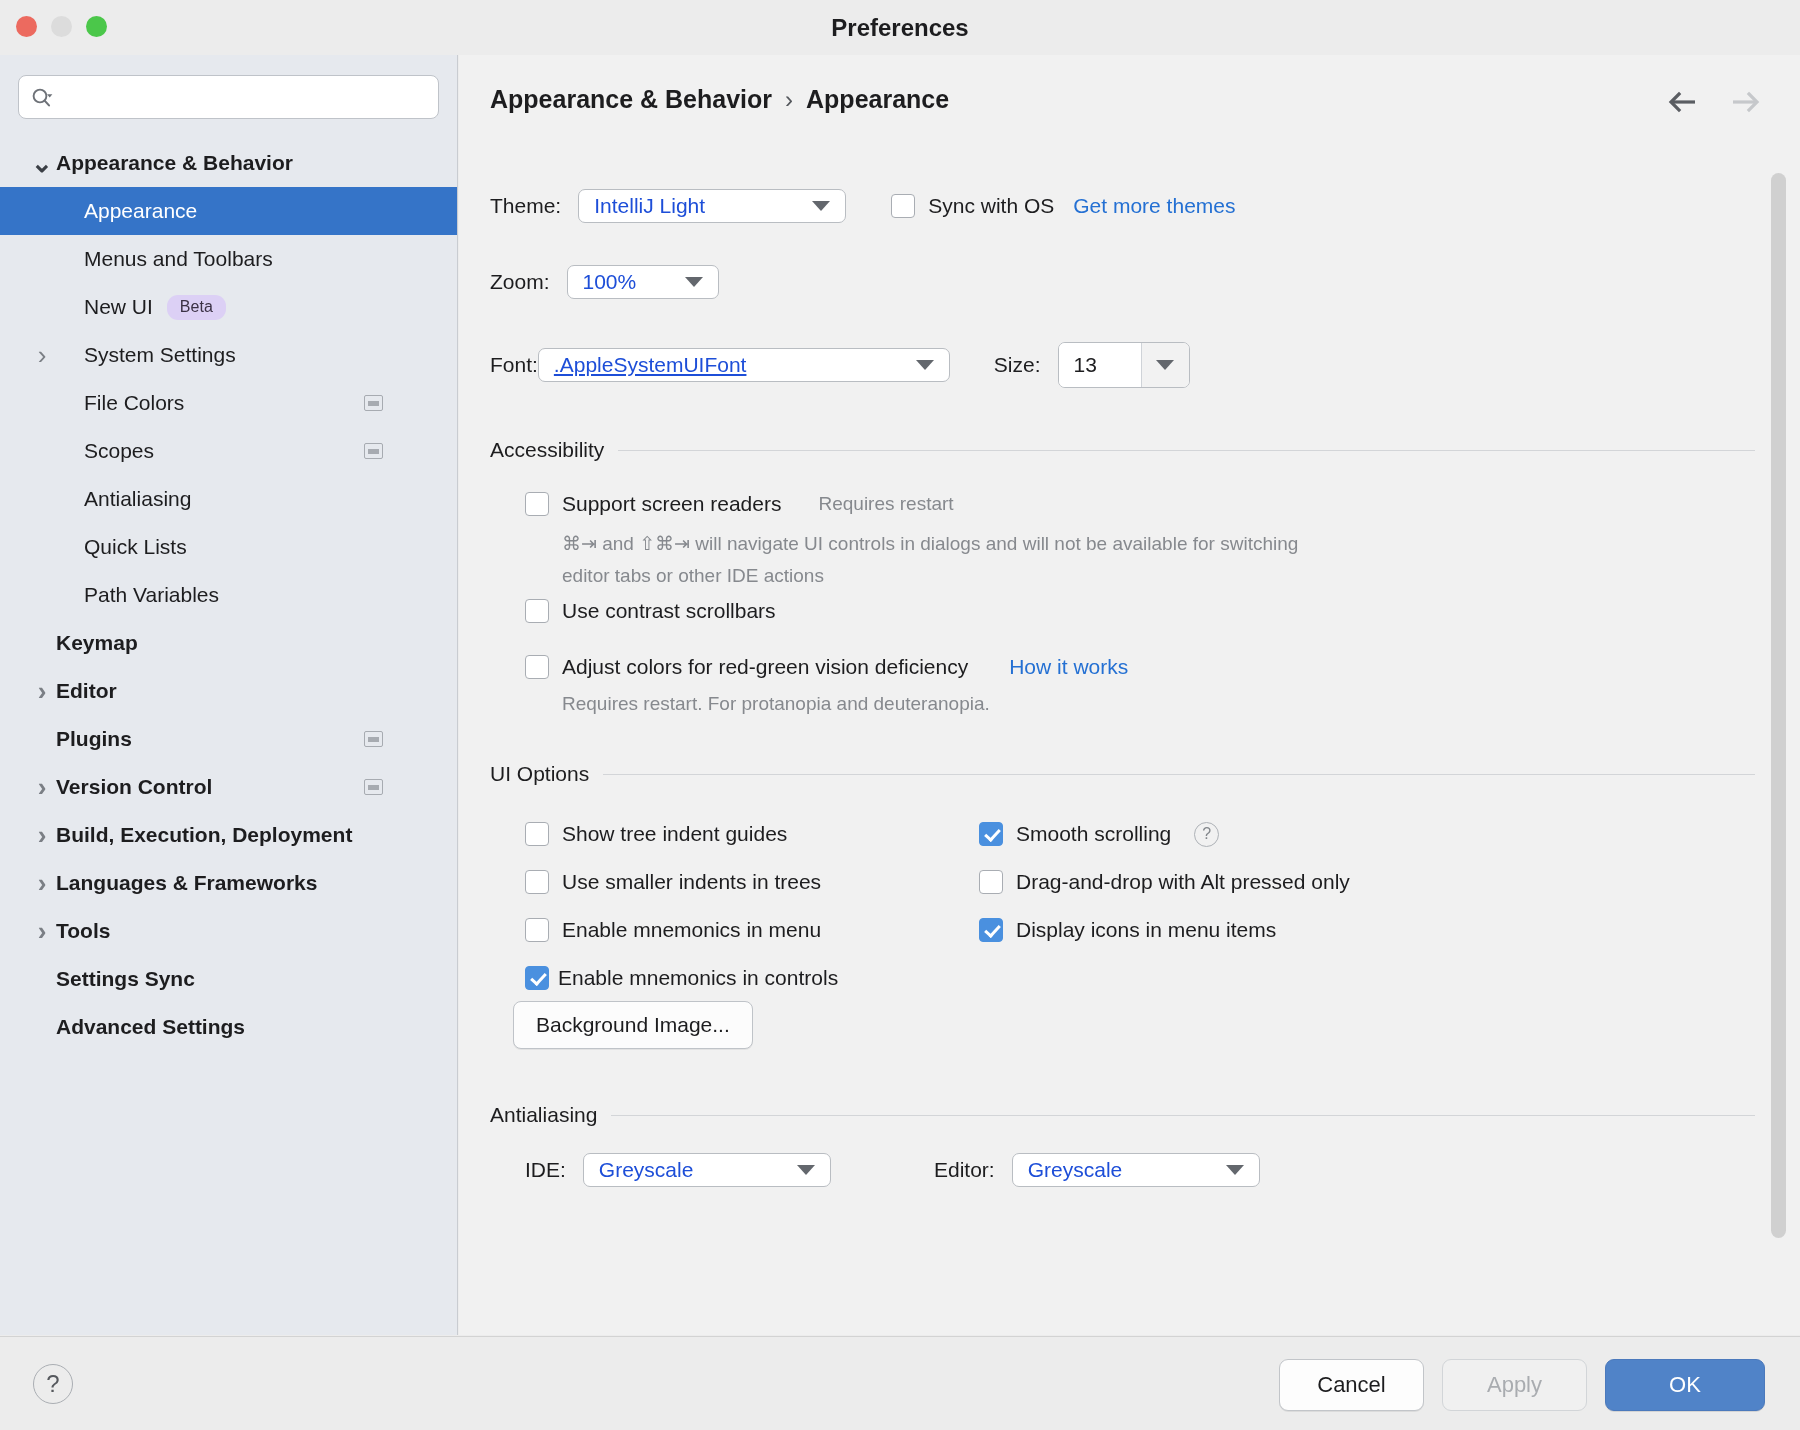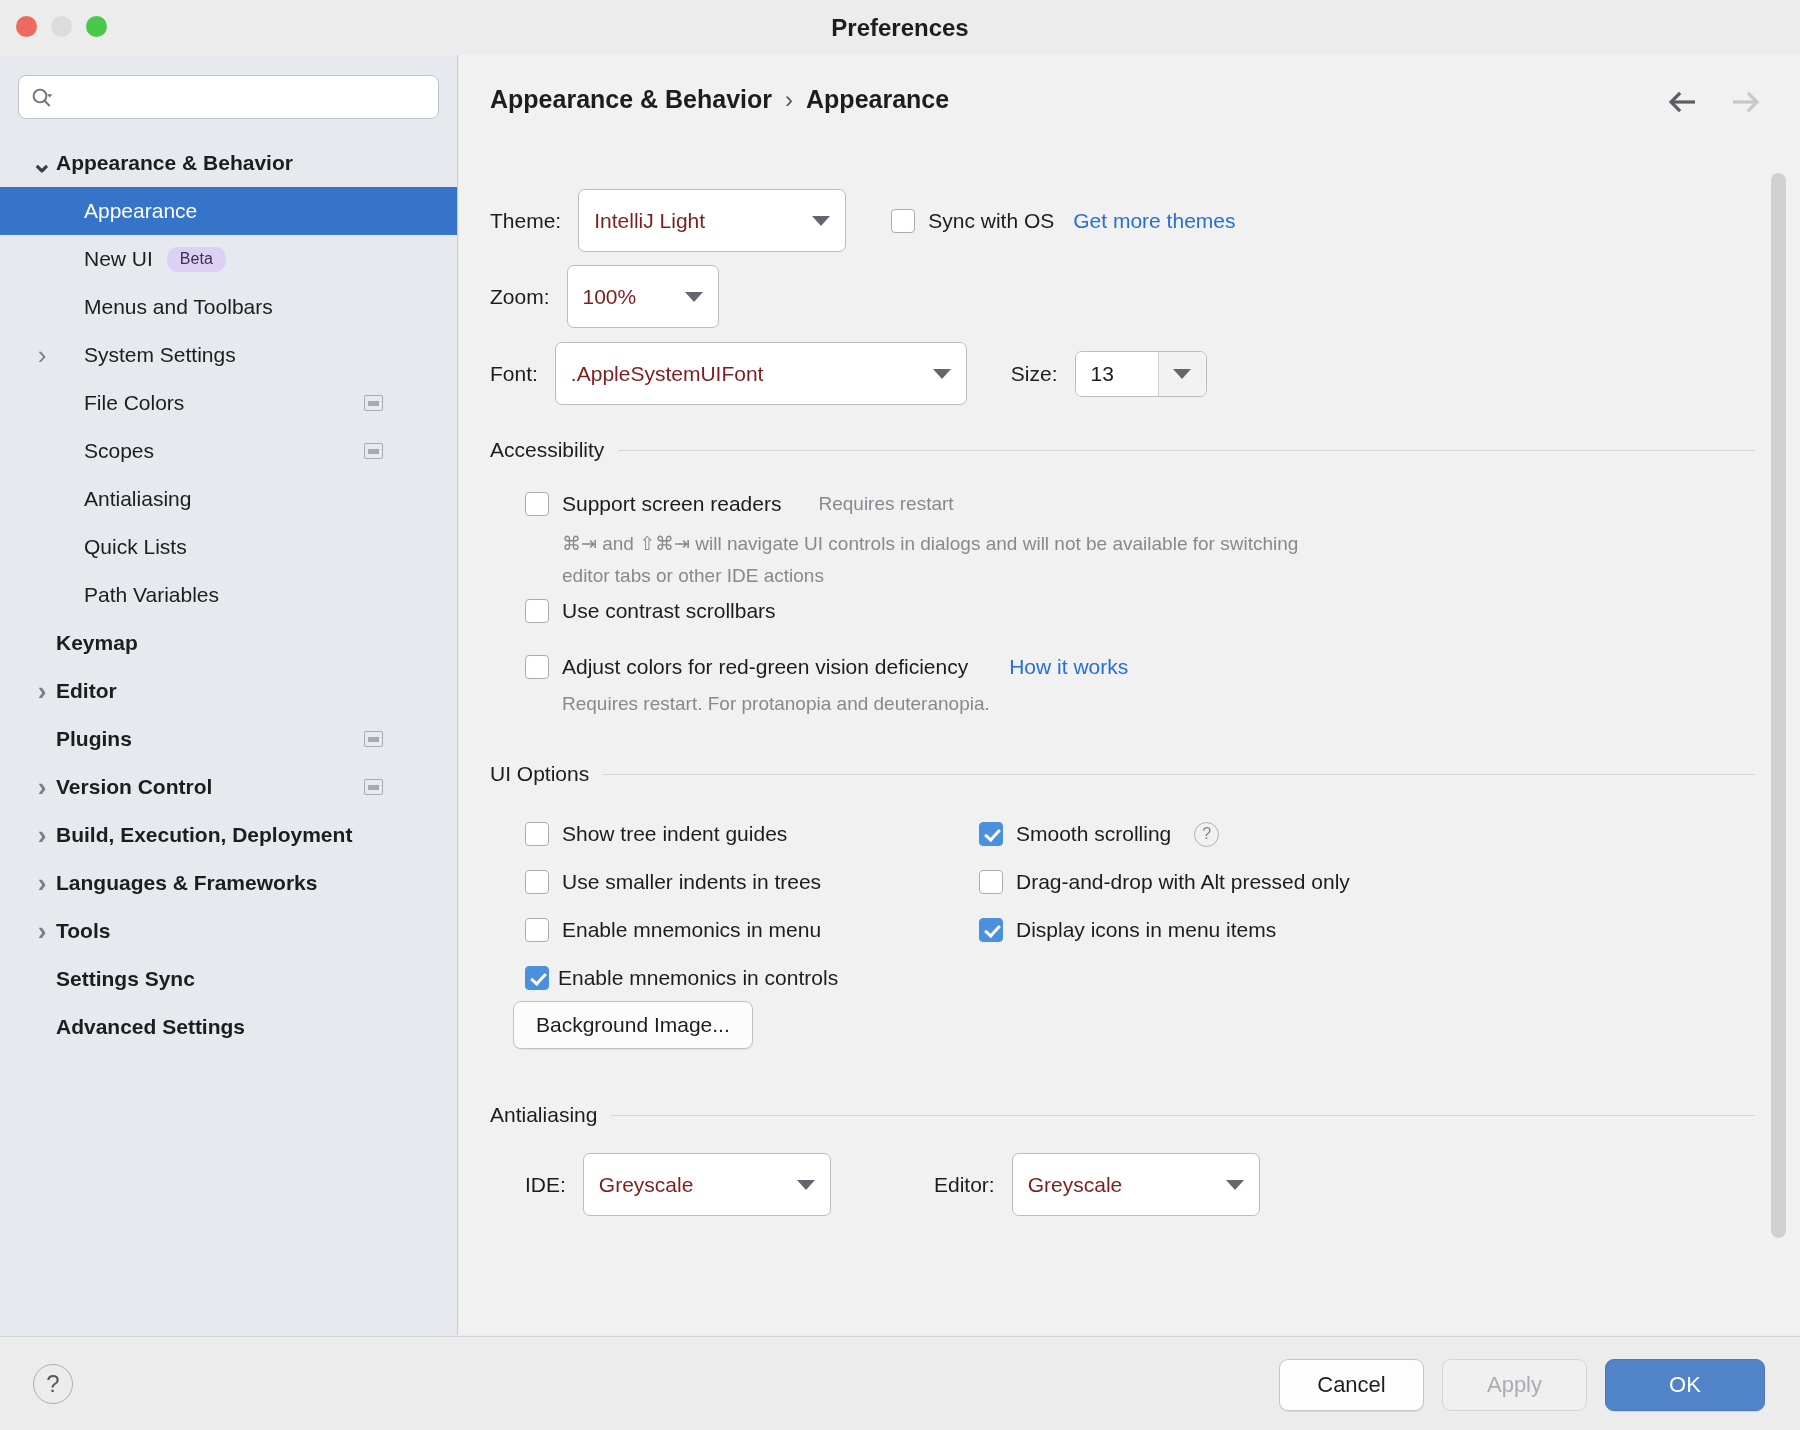--- a/index.html
+++ b/index.html
@@ -101,24 +101,24 @@
     position: absolute; top: 118px; right: 14px; width: 15px; height: 1065px;
     background: #D0D0D0; border-radius: 8px;
   }
 
   .panel { position: absolute; top: 110px; left: 0; width: 1341px; }
 
   .row { display: flex; align-items: center; }
   .lbl { font-size: 21px; color: #1d1d1f; }
 
   .combo {
-    position: relative; height: 63px; background: #FFFFFF;
+    position: relative; height: 34px; background: #FFFFFF;
     border: 1px solid #B9BDC2; border-radius: 7px;
     display: flex; align-items: center; padding-left: 15px;
-    font-size: 21px; color: #7f1d1d; cursor: default;
+    font-size: 21px; color: #1d4ed8; cursor: default;
   }
   .combo .caret {
     position: absolute; right: 15px; top: 50%; transform: translateY(-50%);
     width: 0; height: 0; border-left: 9px solid transparent;
     border-right: 9px solid transparent; border-top: 10px solid #63676D;
   }
   .spinner {
     position: relative; height: 46px; display: flex; align-items: stretch;
     border: 1px solid #B9BDC2; border-radius: 7px; overflow: hidden;
     background: #FFFFFF;
@@ -225,26 +225,26 @@
         <div class="titem bold">
           <span class="twist down" style="font-size: 26px; line-height: 10px;">⌄</span>
           <span class="tlabel ind0">Appearance &amp; Behavior</span>
         </div>
         <div class="titem sel">
           <span class="nodot"></span>
           <span class="tlabel ind1">Appearance</span>
         </div>
         <div class="titem">
           <span class="nodot"></span>
+          <span class="tlabel ind1">Menus and Toolbars</span>
+        </div>
+        <div class="titem">
+          <span class="nodot"></span>
           <span class="tlabel ind1">New UI</span>
           <span class="badge-beta">Beta</span>
-        </div>
-        <div class="titem">
-          <span class="nodot"></span>
-          <span class="tlabel ind1">Menus and Toolbars</span>
         </div>
         <div class="titem">
           <span class="twist" style="font-size: 26px;">›</span>
           <span class="tlabel ind1">System Settings</span>
         </div>
         <div class="titem">
           <span class="nodot"></span>
           <span class="tlabel ind1">File Colors</span>
           <span class="cfgicon"></span>
         </div>
@@ -349,21 +349,21 @@
       <div class="row" style="position:absolute; top:100px; left:31px;">
         <span class="lbl">Zoom:</span>
         <div class="combo" style="width:152px; margin-left:17px;">
           <span>100%</span>
           <span class="caret"></span>
         </div>
       </div>
 
       <div class="row" style="position:absolute; top:177px; left:31px;">
         <span class="lbl">Font:</span>
-        <div class="combo" style="width:412px; margin-left:17px;">
+        <div class="combo" style="width:412px; text-decoration:underline;">
           <span>.AppleSystemUIFont</span>
           <span class="caret"></span>
         </div>
         <span class="lbl" style="margin-left:44px;">Size:</span>
         <div class="spinner" style="margin-left:17px;">
           <span class="val">13</span>
           <span class="btn">
             <span class="caret"></span>
           </span>
         </div>

